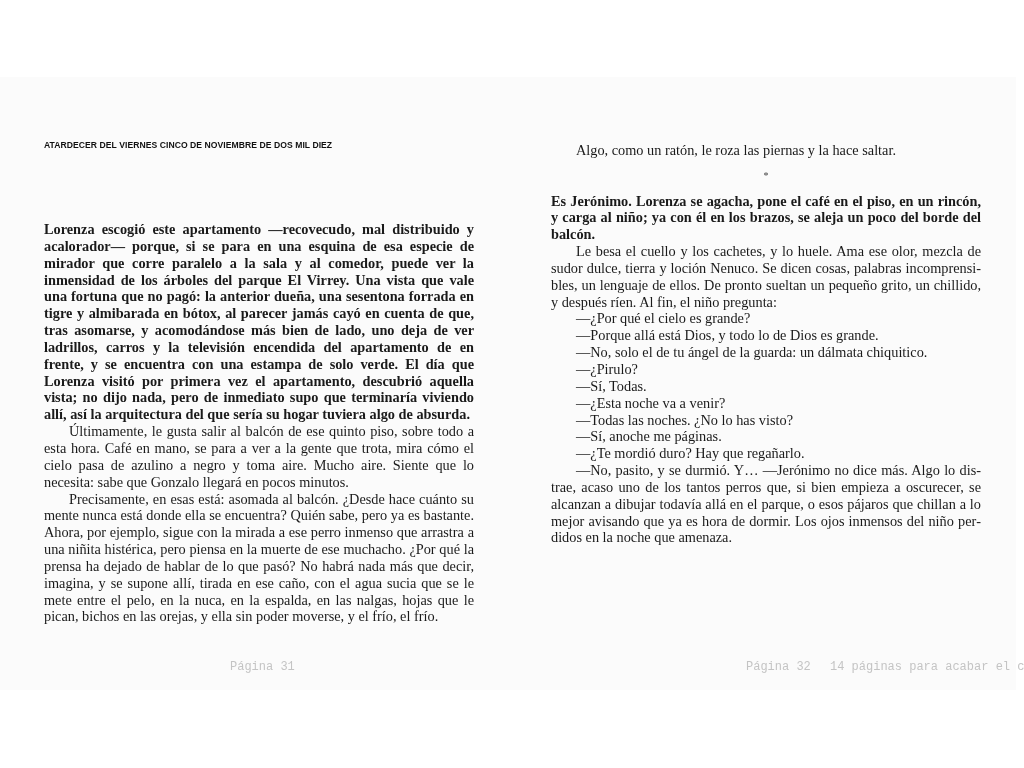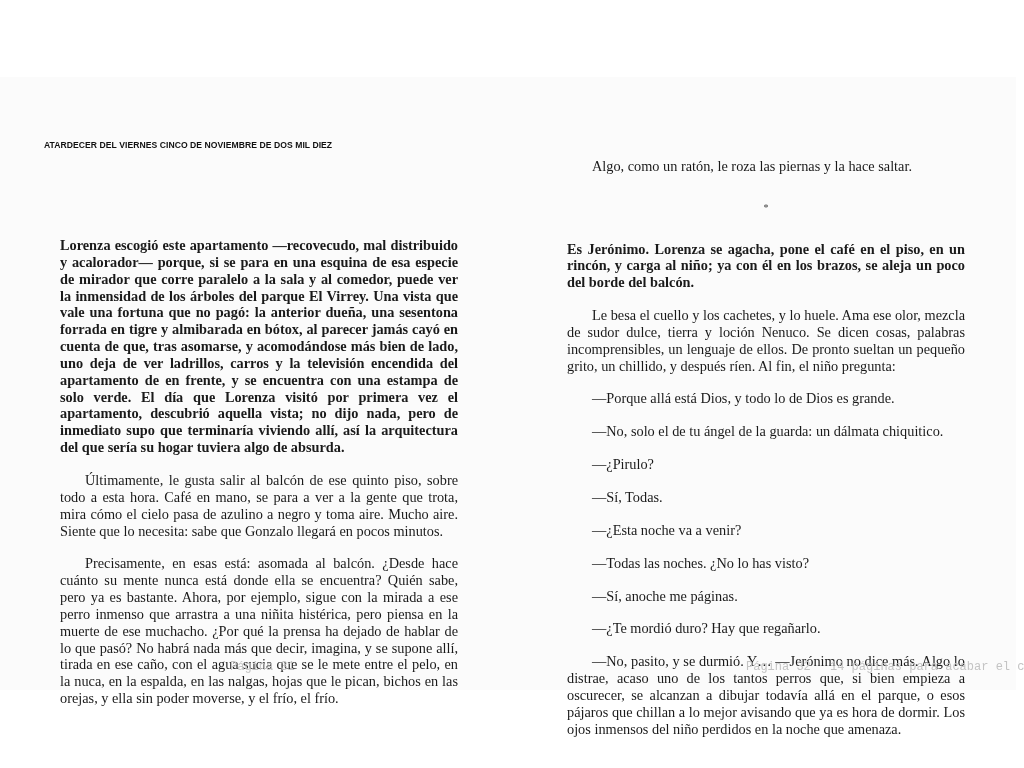--- a/index.html
+++ b/index.html
@@ -17,21 +17,21 @@
     position: absolute; top: 63px; left: 0;
     font-family: "Liberation Sans", "DejaVu Sans", sans-serif; font-weight: bold;
     font-size: 8.6px; letter-spacing: 0.05px; color: #111; white-space: nowrap;
   }
   .body-text {
     position: absolute; left: 0; width: 430px;
     font-size: 14.3px; line-height: 16.85px; text-align: justify; hyphens: manual;
   }
   .page-left .body-text { top: 144px; }
   .page-right .body-text { top: 65px; }
-  .body-text p { margin: 16px; text-indent: 25px; }
+  .body-text p { margin: 0; text-indent: 25px; }
   .body-text p.noindent { text-indent: 0; font-weight: bold; }
   .body-text p.last-line-justify { text-align-last: justify; }
   .separator {
     text-align: center; text-indent: 0 !important; height: 33.7px; line-height: 33.7px;
     font-size: 10px; color: #444;
   }
   .footer {
     position: absolute; top: 583px;
     font-family: Liberation Mono, monospace; font-size: 12px; color: #c4c4c4;
     white-space: nowrap;
@@ -52,20 +52,21 @@
     </div>
     <div class="footer footer-left-page" style="left:186px">Página 31</div>
   </div>
 
   <div class="page page-right">
     <div class="body-text">
       <p>Algo, como un ratón, le roza las piernas y la hace saltar.</p>
       <p class="separator">*</p>
       <p class="noindent">Es Jerónimo. Lorenza se agacha, pone el café en el piso, en un rincón, y carga al niño; ya con él en los brazos, se aleja un poco del borde del balcón.</p>
       <p>Le besa el cuello y los cachetes, y lo huele. Ama ese olor, mezcla de sudor dulce, tierra y loción Nenuco. Se dicen cosas, palabras incomprensi­bles, un lenguaje de ellos. De pronto sueltan un pequeño grito, un chillido, y después ríen. Al fin, el niño pregunta:</p>
+      <p>—¿Por qué el cielo es grande?</p>
       <p>—Porque allá está Dios, y todo lo de Dios es grande.</p>
       <p>—No, solo el de tu ángel de la guarda: un dálmata chiquitico.</p>
       <p>—¿Pirulo?</p>
       <p>—Sí, Todas.</p>
       <p>—¿Esta noche va a venir?</p>
       <p>—Todas las noches. ¿No lo has visto?</p>
       <p>—Sí, anoche me páginas.</p>
       <p>—¿Te mordió duro? Hay que regañarlo.</p>
       <p>—No, pasito, y se durmió. Y… —Jerónimo no dice más. Algo lo dis­trae, acaso uno de los tantos perros que, si bien empieza a oscurecer, se alcanzan a dibujar todavía allá en el parque, o esos pájaros que chillan a lo mejor avisando que ya es hora de dormir. Los ojos inmensos del niño per­didos en la noche que amenaza.</p>
     </div>

